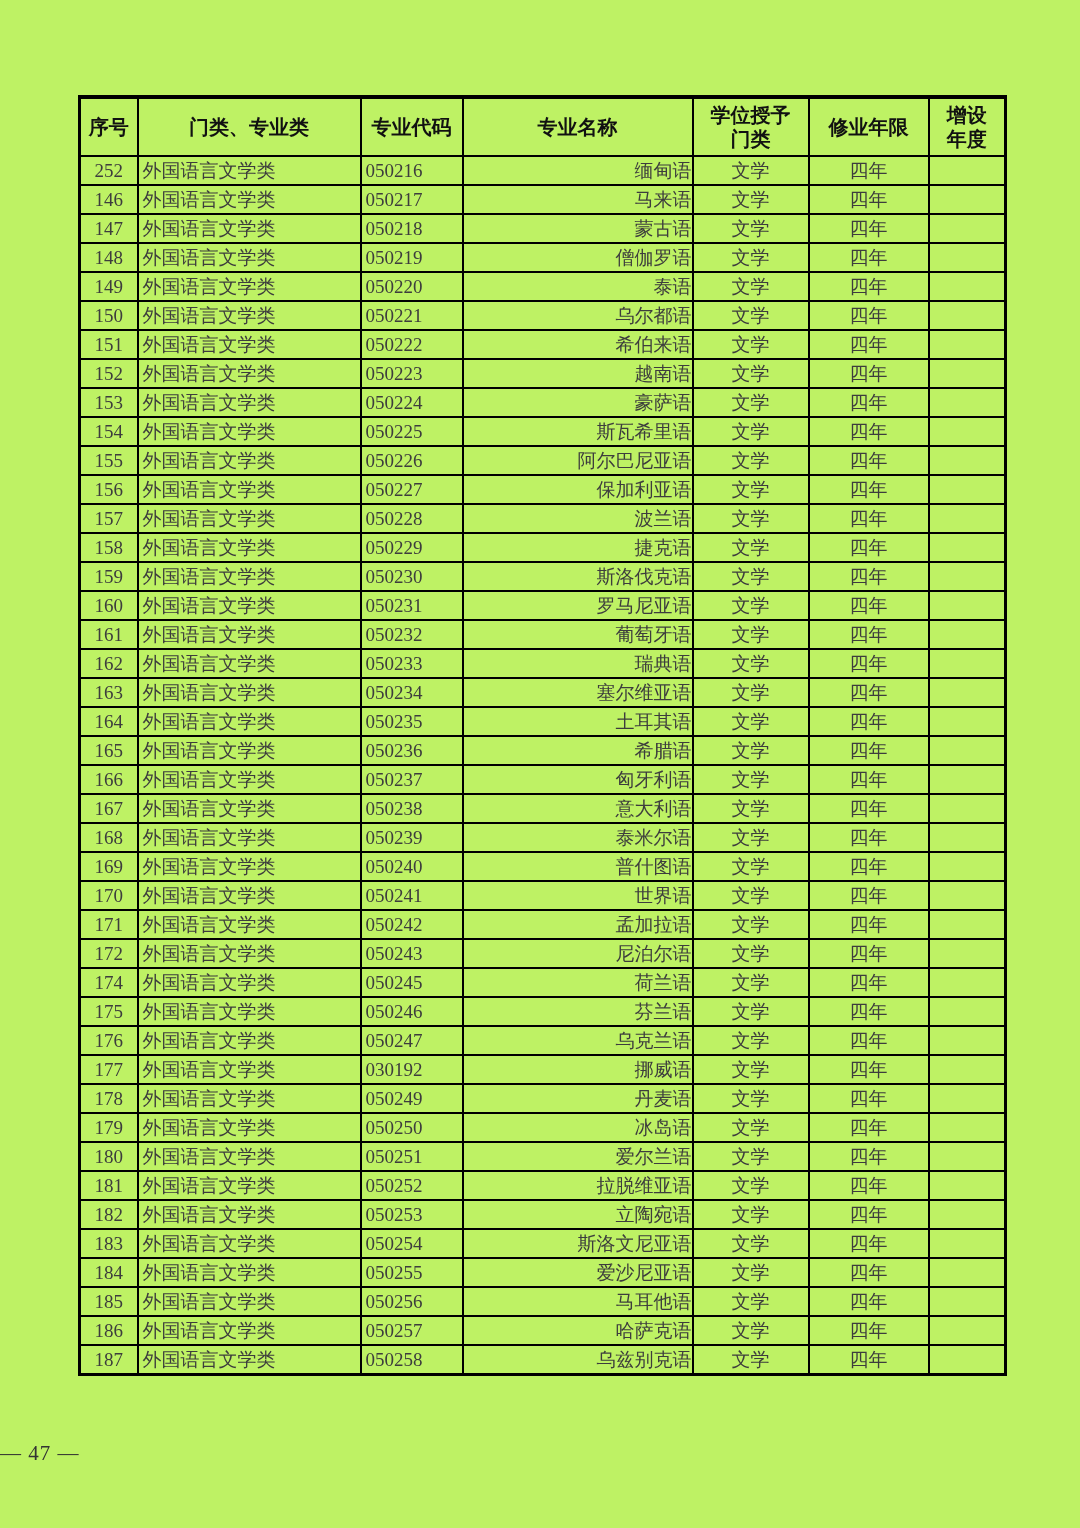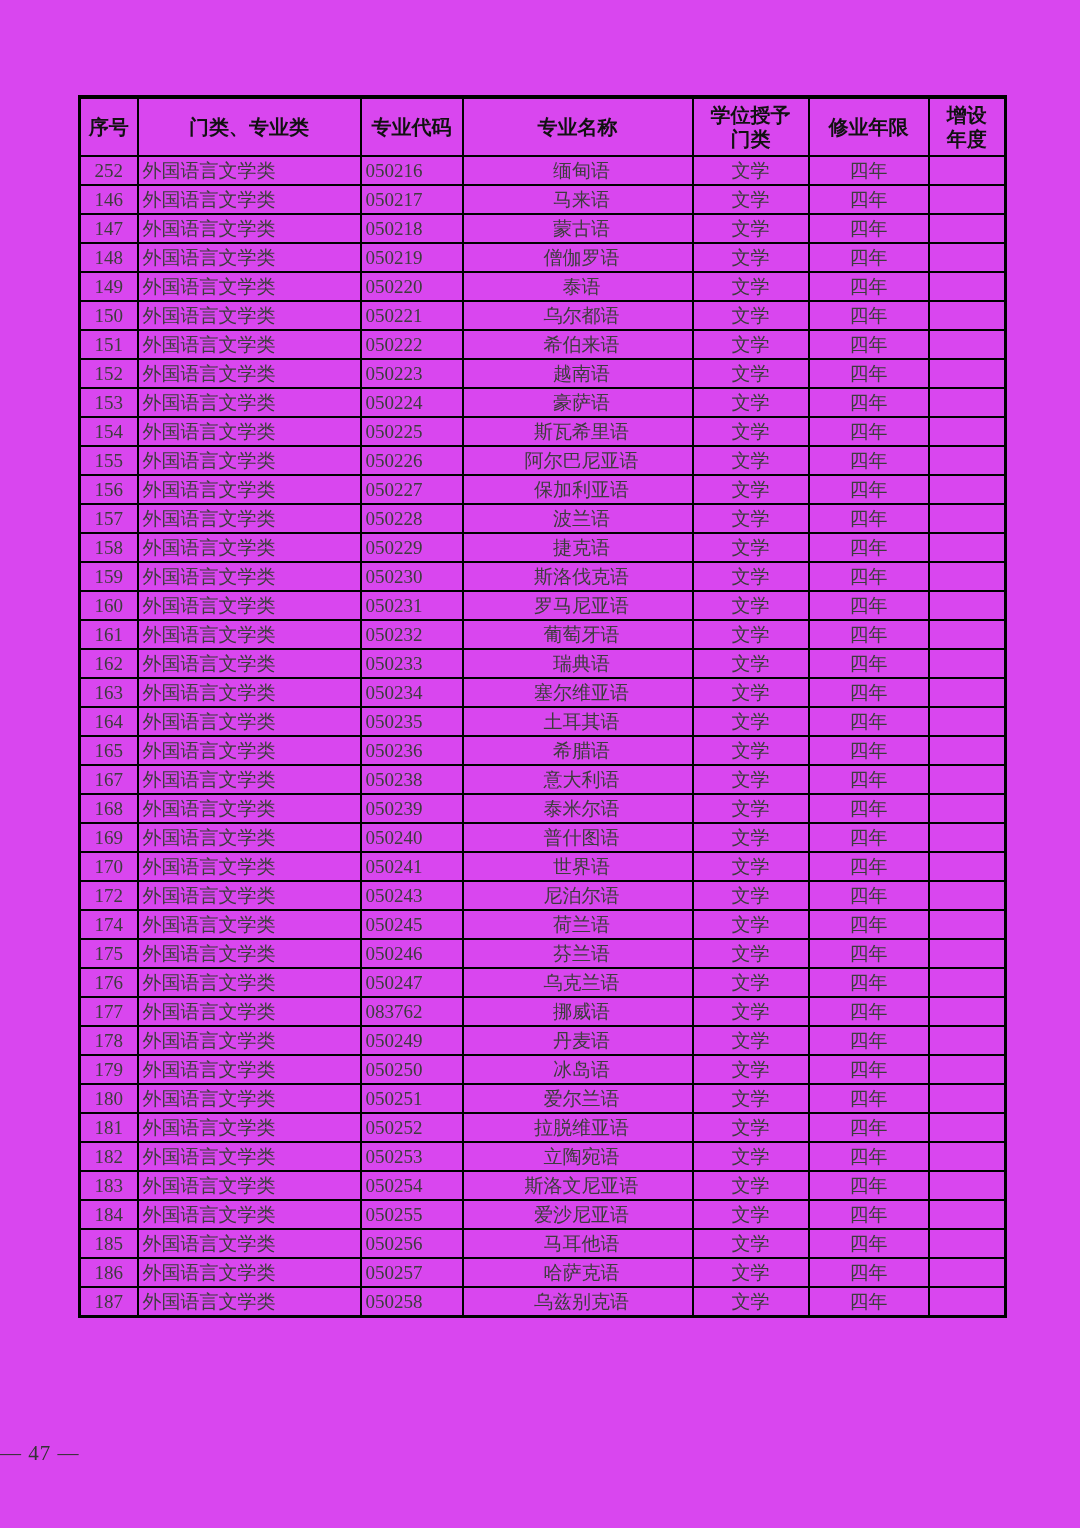--- a/index.html
+++ b/index.html
@@ -5,21 +5,21 @@
   html, body {
     margin: 0;
     padding: 0;
     background: #ffffff;
     font-family: "Liberation Serif", serif;
   }
   .page {
     position: relative;
     width: 1080px;
     height: 1528px;
-    background: #d946ef;
+    background: #bef264;
     overflow: hidden;
   }
   table.majors-table {
     position: absolute;
     left: 78px;
     top: 95px;
     width: 926px;
     border-collapse: collapse;
     table-layout: fixed;
     border: 3px solid #000000;
@@ -54,21 +54,21 @@
     color: #3d3d3d;
     height: 27px;
     line-height: 27px;
     vertical-align: middle;
     padding: 0;
     white-space: nowrap;
   }
   td.c0 { text-align: center; }
   td.c1 { text-align: left; padding-left: 4px; }
   td.c2 { text-align: left; padding-left: 4px; }
-  td.c3 { text-align: center; padding-left: 8px; }
+  td.c3 { text-align: right; padding-left: 8px; }
   td.c4 { text-align: center; }
   td.c5 { text-align: center; }
   td.c6 { text-align: center; }
   .page-number {
     position: absolute;
     top: 1441px;
     left: 0;
     width: 1002px;
     font-family: "Liberation Serif", serif;
     font-size: 21px;
@@ -285,20 +285,29 @@
         <tr>
           <td class="c0">165</td>
           <td class="c1">外国语言文学类</td>
           <td class="c2">050236</td>
           <td class="c3">希腊语</td>
           <td class="c4">文学</td>
           <td class="c5">四年</td>
           <td class="c6"></td>
         </tr>
         <tr>
+          <td class="c0">166</td>
+          <td class="c1">外国语言文学类</td>
+          <td class="c2">050237</td>
+          <td class="c3">匈牙利语</td>
+          <td class="c4">文学</td>
+          <td class="c5">四年</td>
+          <td class="c6"></td>
+        </tr>
+        <tr>
           <td class="c0">167</td>
           <td class="c1">外国语言文学类</td>
           <td class="c2">050238</td>
           <td class="c3">意大利语</td>
           <td class="c4">文学</td>
           <td class="c5">四年</td>
           <td class="c6"></td>
         </tr>
         <tr>
           <td class="c0">168</td>
@@ -321,20 +330,29 @@
         <tr>
           <td class="c0">170</td>
           <td class="c1">外国语言文学类</td>
           <td class="c2">050241</td>
           <td class="c3">世界语</td>
           <td class="c4">文学</td>
           <td class="c5">四年</td>
           <td class="c6"></td>
         </tr>
         <tr>
+          <td class="c0">171</td>
+          <td class="c1">外国语言文学类</td>
+          <td class="c2">050242</td>
+          <td class="c3">孟加拉语</td>
+          <td class="c4">文学</td>
+          <td class="c5">四年</td>
+          <td class="c6"></td>
+        </tr>
+        <tr>
           <td class="c0">172</td>
           <td class="c1">外国语言文学类</td>
           <td class="c2">050243</td>
           <td class="c3">尼泊尔语</td>
           <td class="c4">文学</td>
           <td class="c5">四年</td>
           <td class="c6"></td>
         </tr>
         <tr>
           <td class="c0">174</td>
@@ -359,21 +377,21 @@
           <td class="c1">外国语言文学类</td>
           <td class="c2">050247</td>
           <td class="c3">乌克兰语</td>
           <td class="c4">文学</td>
           <td class="c5">四年</td>
           <td class="c6"></td>
         </tr>
         <tr>
           <td class="c0">177</td>
           <td class="c1">外国语言文学类</td>
-          <td class="c2">083762</td>
+          <td class="c2">030192</td>
           <td class="c3">挪威语</td>
           <td class="c4">文学</td>
           <td class="c5">四年</td>
           <td class="c6"></td>
         </tr>
         <tr>
           <td class="c0">178</td>
           <td class="c1">外国语言文学类</td>
           <td class="c2">050249</td>
           <td class="c3">丹麦语</td>

